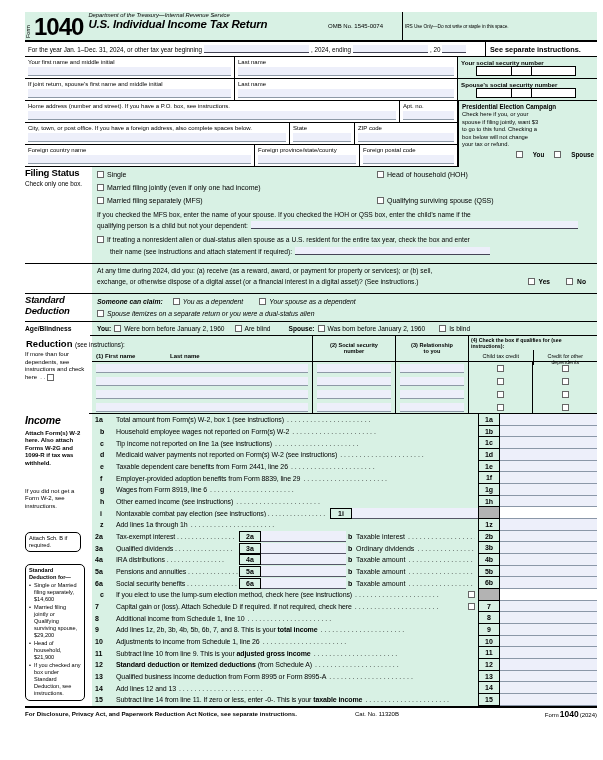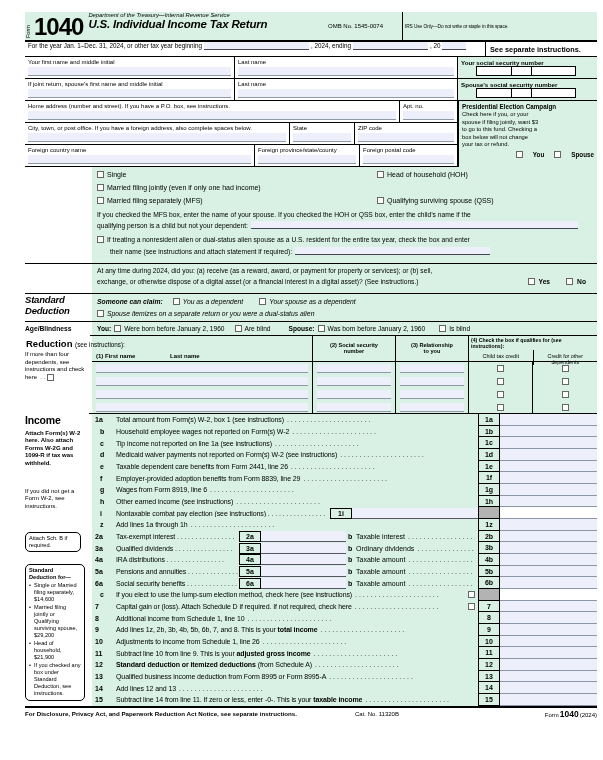--- a/index.html
+++ b/index.html
@@ -21,21 +21,21 @@
   .hd-titles{padding-top:0;font-style:italic;}
   .dept{font-size:5.8px;}
   .ttl{font-size:11.5px;font-weight:bold;letter-spacing:-0.2px;}
   .hd-year{width:82px;border-left:1.5px solid #000;border-right:1.5px solid #000;background:#fff;
            display:flex;align-items:center;justify-content:center;font-size:20px;font-weight:bold;}
   .y-out{color:#c5d0d6;}
   .hd-omb{width:78px;font-size:6px;display:flex;align-items:center;padding:0 3px;border-right:1px solid #000;}
   .hd-irs{flex:1;font-size:4.8px;display:flex;align-items:center;padding:0 2px;letter-spacing:-0.1px;}
 
   
-  .yrow{display:flex;align-items:flex-start;height:15px;border-bottom:1px solid #000;background:#fff;
+  .yrow{display:flex;align-items:center;height:15px;border-bottom:1px solid #000;background:#fff;
         font-size:6.3px;padding-left:3px;}
   .uline{display:inline-block;height:8px;background:var(--lav);border-bottom:1px solid #445;}
   .u1{width:105px;margin:0 2px;} .u2{width:75px;margin:0 2px;} .u3{width:24px;margin:0 2px;}
   .see{margin-left:auto;width:112px;height:100%;border-left:1px solid #000;display:flex;align-items:center;
        font-weight:bold;font-size:7.3px;padding-left:4px;background:#fff;}
 
   
   .names{height:110px;position:relative;background:#fff;font-size:6px;}
   .nrow{display:flex;height:22px;}
   .ncell{position:relative;border-right:1px solid #000;border-bottom:1px solid #000;padding:2px 0 0 3px;}
@@ -107,21 +107,21 @@
   .dc{height:100%;}
   .dc.c1{width:220px;}
   .dc.c2{width:83px;border-left:1px solid #000;}
   .dc.c3{width:73px;border-left:1px solid #000;}
   .dc.c4{width:64px;border-left:1px solid #000;display:flex;align-items:center;justify-content:center;}
   .dc.c5{width:65px;border-left:1px solid #000;display:flex;align-items:center;justify-content:center;}
   .dfield{display:block;height:9px;margin:2px 4px 0 4px;background:var(--lav);border-bottom:1px solid #8d99a6;}
 
   
   .income{height:292px;}
-  .inc-head{font-size:10.5px;font-weight:bold;letter-spacing:-0.2px;}
+  .inc-head{font-size:10.5px;font-weight:bold;letter-spacing:-0.2px;font-style:italic;}
   .mnote{position:absolute;left:0;width:62px;font-size:6px;line-height:7.4px;}
   .mnote.b{font-weight:bold;}
   .n1{top:16px;} .n2{top:74px;}
   .bubble{position:absolute;left:0;width:60px;border:1px solid #000;border-radius:5px;background:#fff;
           font-size:5.6px;line-height:7px;padding:2px 3px;}
   .schb{top:118px;width:56px;}
   .stdbox{top:150px;}
   .stdbox .bt{font-weight:bold;margin-bottom:1px;}
   .stdbox .bi{position:relative;padding-left:5px;margin-bottom:1px;}
   .stdbox .bi::before{content:"\2022";position:absolute;left:0;}
@@ -305,20 +305,24 @@
       </div>
       <div class="cline fnote" style="top:69px">
         <span class="cb"></span>
         <span>If treating a nonresident alien or dual-status alien spouse as a U.S. resident for the entire tax year, check the box and enter</span>
       </div>
       <div class="cline fnote indent" style="top:80px">
         <span>their name (see instructions and attach statement if required):</span>
         <span class="uline fu2"></span>
       </div>
     </div>
+    <div class="lcol">
+      <div class="shead">Filing Status</div>
+      <div class="lnote">Check only one box.</div>
+    </div>
   </div>
 
   <div class="sec digital">
     <div class="scontent">
       <div class="cline dgline" style="top:3px">
         <span>At any time during 2024, did you: (a) receive (as a reward, award, or payment for property or services); or (b) sell,</span>
       </div>
       <div class="cline dgline" style="top:14px">
         <span>exchange, or otherwise dispose of a digital asset (or a financial interest in a digital asset)? (See instructions.)</span>
         <span class="yesno">

